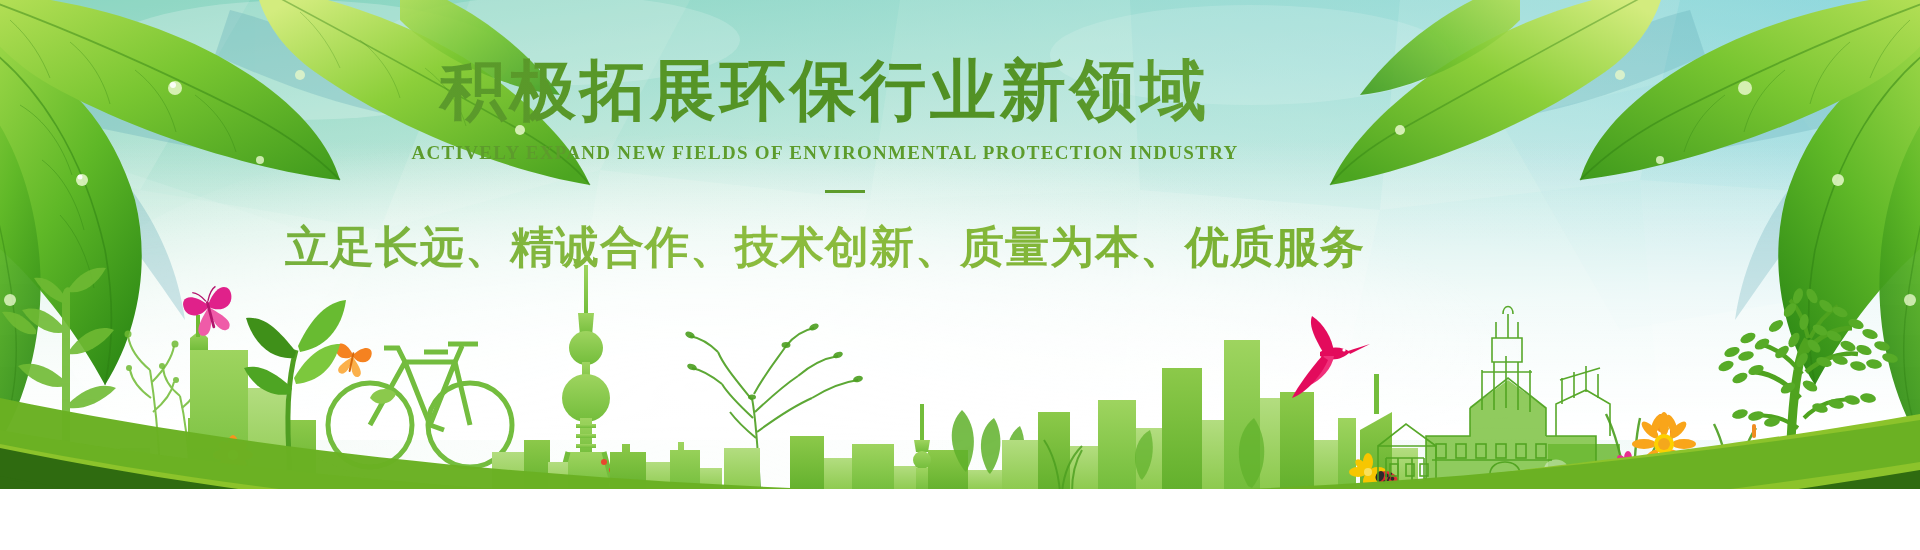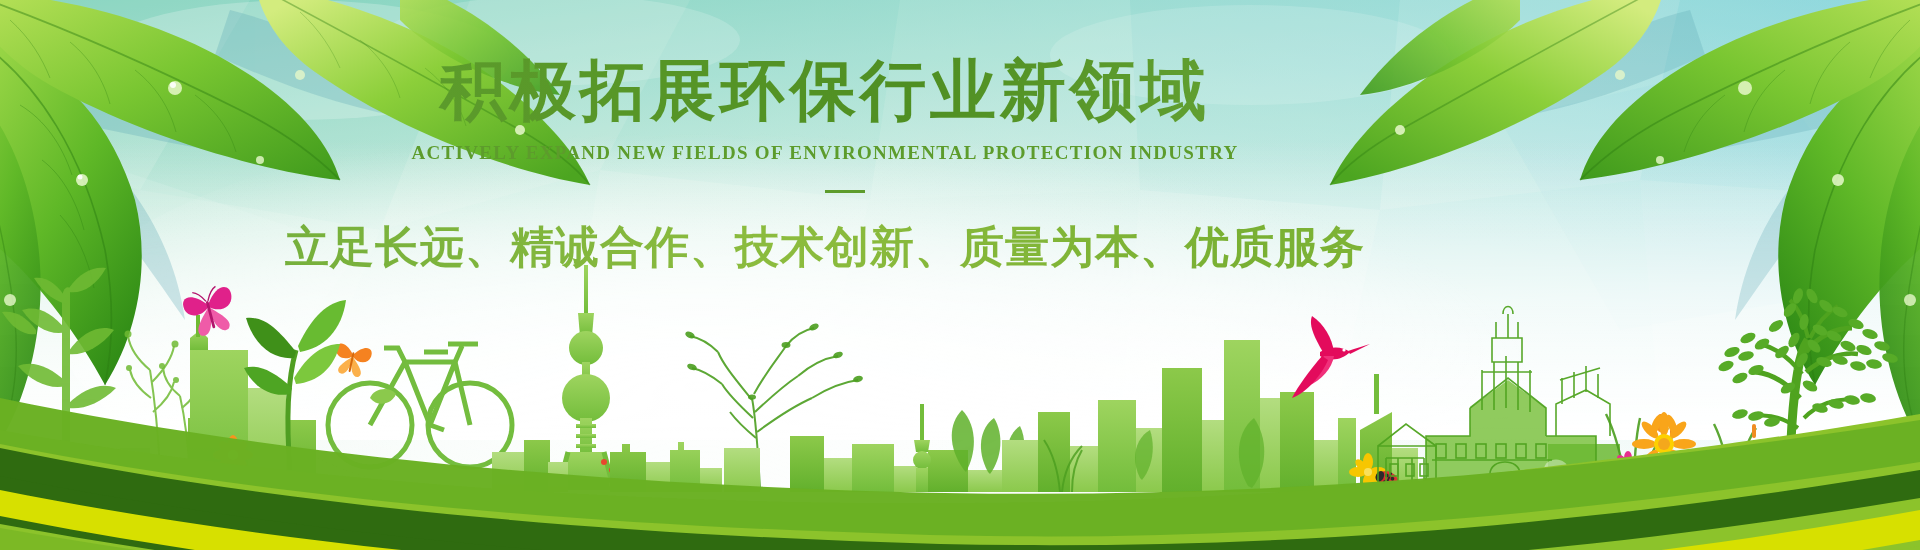--- a/index.html
+++ b/index.html
@@ -3,21 +3,21 @@
 <meta charset="utf-8">
 <style>
   html, body { margin:0; padding:0; }
   body {
     width:1920px; height:550px;
     font-family:"Liberation Serif", serif;
     overflow:hidden; background:#ffffff;
   }
   .banner {
     position:relative;
-    width:1920px; height:550px;
+    width:1920px; height:489px;
     overflow:hidden;
   }
   .layer { position:absolute; top:0; left:0; width:1920px; height:550px; }
   .svg-layer { display:block; }
 
   
   .text-block {
     position:absolute;
     left:0; top:0; width:1920px; height:340px;
     z-index:40;

